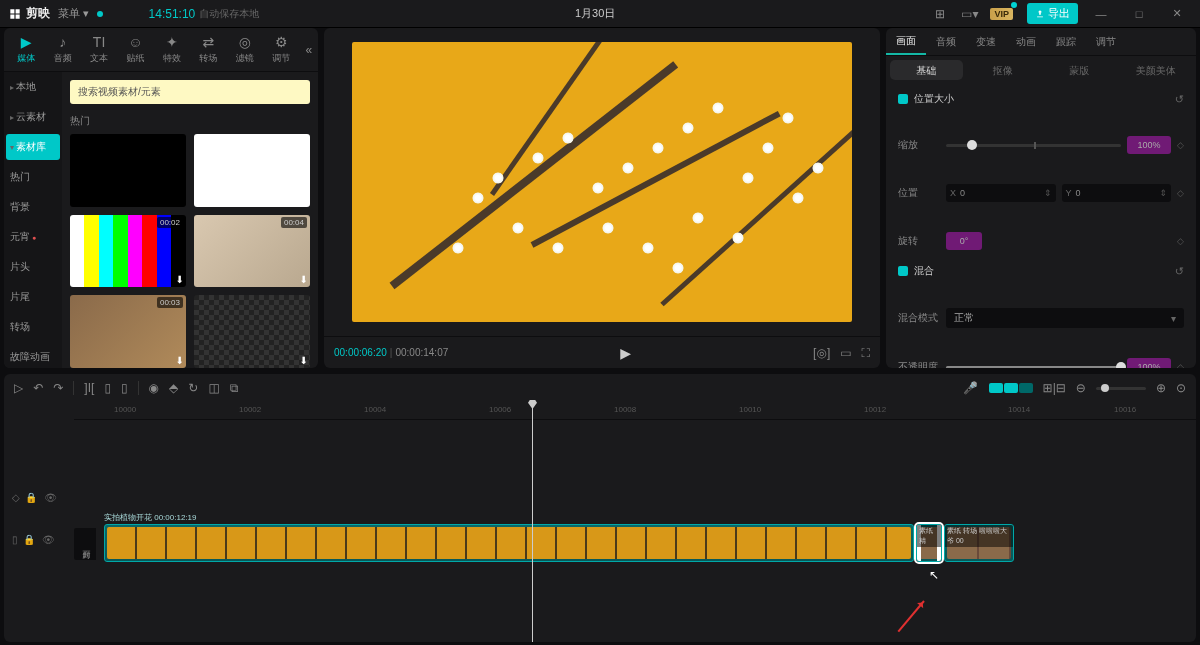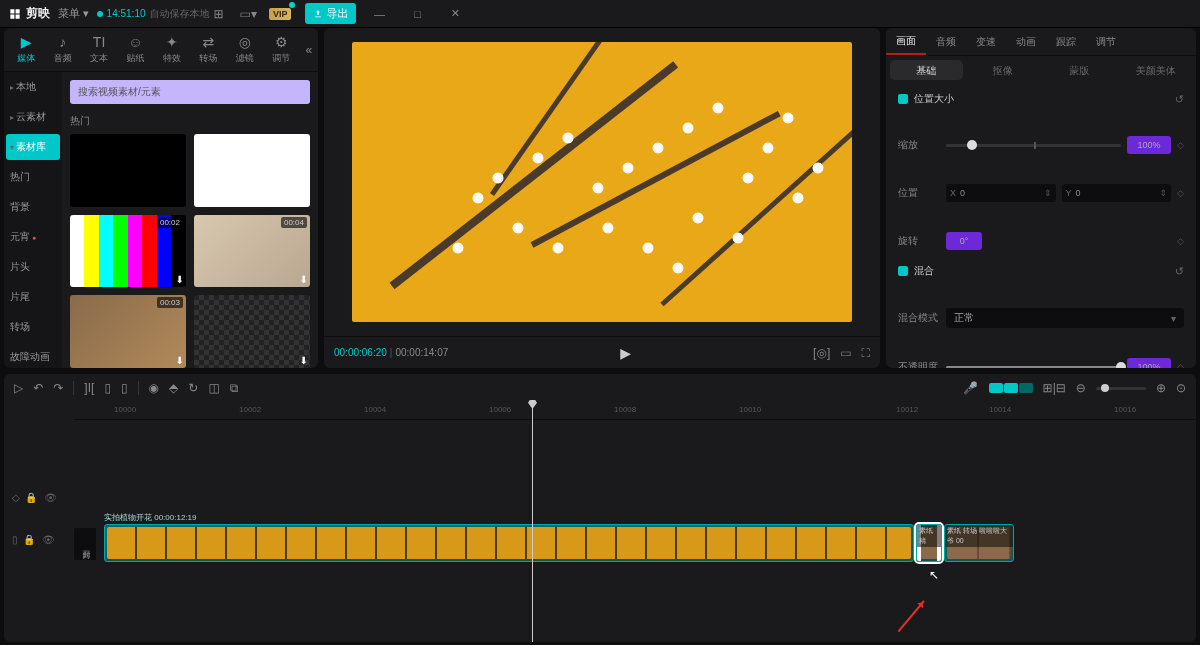--- a/index.html
+++ b/index.html
@@ -3,21 +3,21 @@
 <meta charset="utf-8">
 <style>
 * { margin: 0; padding: 0; box-sizing: border-box; font-family: "Microsoft YaHei", -apple-system, sans-serif; }
 body { background: #0d0d0f; color: #aaa; font-size: 11px; overflow: hidden; width: 1200px; height: 645px; }
 
 
 .titlebar { height: 28px; background: #1a1a1c; display: flex; align-items: center; padding: 0 8px; border-bottom: 1px solid #000; }
 .titlebar .logo { color: #eee; font-weight: bold; font-size: 12px; margin-right: 8px; display: flex; align-items: center; gap: 4px; }
 .titlebar .menu { color: #999; font-size: 11px; margin-right: 8px; cursor: pointer; }
 .titlebar .dot { width: 6px; height: 6px; border-radius: 50%; background: #00c8c8; margin-right: 4px; }
-.titlebar .status { color: #00c8c8; font-size: 10px; }
+.titlebar .status { color: #00c8c8; font-size: 12px; margin-left: 42px; }
 .titlebar .status-grey { color: #666; font-size: 10px; margin-left: 4px; }
 .titlebar .center { flex: 1; text-align: center; color: #ccc; font-size: 11px; }
 .titlebar .right { display: flex; align-items: center; gap: 8px; }
 .titlebar .icon-btn { color: #888; cursor: pointer; font-size: 12px; padding: 2px 4px; }
 .vip-badge { background: linear-gradient(90deg,#c9a04a,#d9b560); color: #3a2a0a; font-size: 9px; padding: 1px 4px; border-radius: 2px; font-weight: bold; }
 .vip-dot { width: 6px; height: 6px; border-radius: 50%; background: #00d4d4; position: relative; top: -6px; left: -2px; }
 .export-btn { background: #00c8c8; color: #fff; font-size: 11px; padding: 3px 8px; border-radius: 3px; display: flex; align-items: center; gap: 3px; cursor: pointer; }
 .win-btn { width: 30px; text-align: center; color: #888; cursor: pointer; font-size: 11px; }
 
 
@@ -31,21 +31,21 @@
 .media-tab.active { color: #00c8c8; }
 .media-tab .ico { font-size: 14px; }
 .media-tab .lbl { font-size: 9px; }
 .media-tabs .collapse { color: #888; font-size: 12px; margin-left: 4px; cursor: pointer; }
 .media-body { flex: 1; display: flex; overflow: hidden; }
 .media-side { width: 58px; background: #151517; overflow-y: auto; }
 .side-item { padding: 8px 6px; font-size: 10px; color: #999; cursor: pointer; display: flex; align-items: center; }
 .side-item.active { background: #00c8c8; color: #fff; border-radius: 3px; margin: 2px; padding: 6px 4px; }
 .side-item .arrow { font-size: 8px; margin-right: 2px; color: #666; }
 .media-content { flex: 1; padding: 8px; overflow-y: auto; }
-.search-box { background: #c4b5fd; border-radius: 3px; padding: 5px 8px; color: #555; font-size: 10px; margin-bottom: 10px; }
+.search-box { background: #fef9c3; border-radius: 3px; padding: 5px 8px; color: #555; font-size: 10px; margin-bottom: 10px; }
 .hot-label { color: #888; font-size: 10px; margin-bottom: 6px; }
 .thumb-grid { display: grid; grid-template-columns: 1fr 1fr; gap: 8px; }
 .thumb { width: 100%; aspect-ratio: 16/10; background: #000; border-radius: 3px; position: relative; overflow: hidden; }
 .thumb .dur { position: absolute; top: 2px; right: 3px; background: rgba(0,0,0,.6); color: #ccc; font-size: 8px; padding: 1px 3px; border-radius: 2px; }
 .thumb .dl { position: absolute; bottom: 2px; right: 2px; color: #fff; font-size: 10px; }
 .thumb.white { background: #fff; }
 .thumb.black { background: #000; }
 .thumb.bars { background: linear-gradient(90deg,#fff 0 12.5%,#ff0 0 25%,#0ff 0 37.5%,#0f0 0 50%,#f0f 0 62.5%,#f00 0 75%,#00f 0 87.5%,#000 0 100%); }
 .thumb.trans { background: repeating-conic-gradient(#333 0 25%, #222 0 50%) 0 0/10px 10px; }
 .thumb.face1 { background: linear-gradient(135deg,#d9c8b0,#b9a88f); }
@@ -69,38 +69,38 @@
 .time-sep { color: #555; margin: 0 3px; font-size: 10px; }
 .time-tot { color: #888; font-size: 10px; }
 .preview-controls .spacer { flex: 1; }
 .play-btn { color: #ccc; font-size: 14px; cursor: pointer; margin: 0 auto; }
 .pc-ico { color: #888; margin-left: 10px; cursor: pointer; font-size: 12px; }
 
 
 .props-panel { width: 310px; }
 .props-tabs { height: 28px; display: flex; align-items: center; border-bottom: 1px solid #0d0d0f; }
 .props-tab { padding: 0 10px; font-size: 10px; color: #888; cursor: pointer; height: 100%; display: flex; align-items: center; }
-.props-tab.active { color: #eee; border-bottom: 2px solid #b91c1c; }
+.props-tab.active { color: #eee; border-bottom: 2px solid #14b8a6; }
 .props-subtabs { height: 28px; display: flex; padding: 4px; gap: 4px; }
 .props-subtab { flex: 1; text-align: center; font-size: 10px; color: #666; padding: 4px 0; border-radius: 5px; cursor: pointer; }
 .props-subtab.active { background: #2a2a2c; color: #ddd; }
 .props-body { flex: 1; padding: 8px 12px; overflow-y: auto; }
 .prop-section { margin-bottom: 14px; }
 .prop-head { display: flex; align-items: center; margin-bottom: 10px; }
 .prop-head .chk { width: 10px; height: 10px; background: #00c8c8; border-radius: 2px; margin-right: 6px; }
 .prop-head .chk.off { background: transparent; border: 1px solid #555; }
 .prop-head .lbl { color: #ccc; font-size: 10px; flex: 1; }
 .prop-head .reset { color: #666; font-size: 11px; cursor: pointer; }
 .prop-row { display: flex; align-items: center; margin-bottom: 8px; gap: 6px; margin-top: 30px; }
 .prop-row .lbl { width: 42px; font-size: 10px; color: #888; }
 .slider { flex: 1; height: 3px; background: #333; border-radius: 2px; position: relative; }
 .slider-fill { position: absolute; height: 100%; background: #888; border-radius: 2px; }
 .slider-thumb { position: absolute; width: 10px; height: 10px; background: #ddd; border-radius: 50%; top: -4px; transform: translateX(-50%); }
 .slider-center { position: absolute; width: 2px; height: 7px; background: #555; top: -2px; left: 50%; }
-.val-box { width: 44px; height: 18px; background: #6d28d9; border-radius: 3px; display: flex; align-items: center; justify-content: center; font-size: 9px; color: #aaa; }
+.val-box { width: 44px; height: 18px; background: #701a75; border-radius: 3px; display: flex; align-items: center; justify-content: center; font-size: 9px; color: #aaa; }
 .val-box.sm { width: 36px; }
 .xy-input { flex: 1; height: 18px; background: #0d0d0f; border-radius: 3px; display: flex; align-items: center; padding: 0 4px; font-size: 9px; color: #888; gap: 4px; }
 .xy-input .axis { color: #666; }
 .diamond { color: #555; font-size: 9px; }
 .dropdown { flex: 1; height: 20px; background: #0d0d0f; border-radius: 3px; display: flex; align-items: center; padding: 0 8px; font-size: 10px; color: #aaa; justify-content: space-between; }
 .pill { flex: 1; height: 20px; background: #0d0d0f; border-radius: 3px; }
 
 
 .tl-toolbar { height: 28px; background: #1a1a1c; margin: 6px 4px 0; border-radius: 6px 6px 0 0; display: flex; align-items: center; padding: 0 10px; gap: 10px; }
 .tl-ico { color: #888; font-size: 12px; cursor: pointer; }
@@ -148,20 +148,21 @@
   <div class="logo">
     <svg width="14" height="14" viewBox="0 0 24 24" fill="#fff">
         <path d="M4 4h7v7H4zM13 4h7v7h-7zM4 13h7v7H4zM13 13h7v7h-7z"></path>
       </svg>
     <span>剪映</span>
   </div>
   <span class="menu"><span>菜单</span> ▾</span>
   <span class="dot"></span>
   <span class="status">14:51:10</span>
   <span class="status-grey">自动保存本地</span>
+  <div class="center">1月30日</div>
   <div class="right">
     <span class="icon-btn">⊞</span>
     <span class="icon-btn">▭▾</span>
     <span style="display:flex;align-items:flex-start">
         <span class="vip-badge">VIP</span>
         <span class="vip-dot"></span>
       </span>
     <div class="export-btn">
       <svg width="10" height="10" viewBox="0 0 24 24" fill="#fff">
           <path d="M12 3l5 5h-3v6h-4V8H7z M5 18h14v2H5z"></path>
@@ -431,22 +432,22 @@
 </div>
 
 <div class="timeline">
   <div class="ruler">
     <span class="ruler-tick" style="left:40px">10000</span>
     <span class="ruler-tick" style="left:165px">10002</span>
     <span class="ruler-tick" style="left:290px">10004</span>
     <span class="ruler-tick" style="left:415px">10006</span>
     <span class="ruler-tick" style="left:540px">10008</span>
     <span class="ruler-tick" style="left:665px">10010</span>
-    <span class="ruler-tick" style="left:822px">10012</span>
-    <span class="ruler-tick" style="left:915px">10014</span>
+    <span class="ruler-tick" style="left:790px">10012</span>
+    <span class="ruler-tick" style="left:934px">10014</span>
     <span class="ruler-tick" style="left:1040px">10016</span>
     <div class="playhead" style="left:458px"></div>
   </div>
   <div class="tracks">
     <div class="track-controls">
       <div class="track-ctrl-row" style="top:72px">
           <span>◇</span>
           <span>🔒</span>
           <span>👁</span>
         </div>

